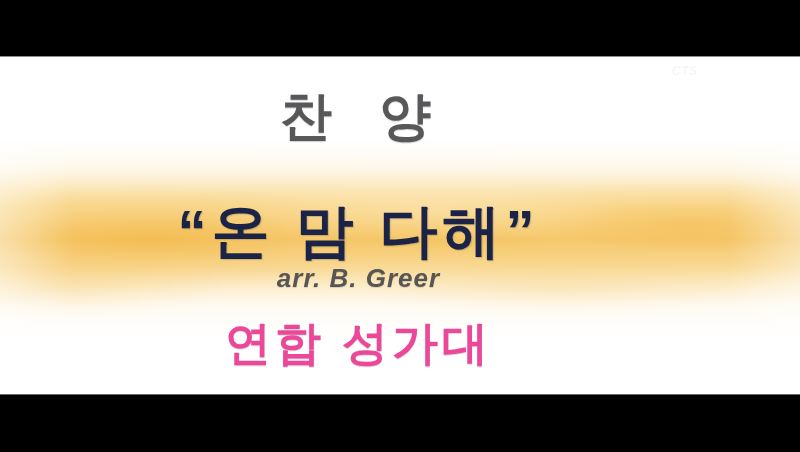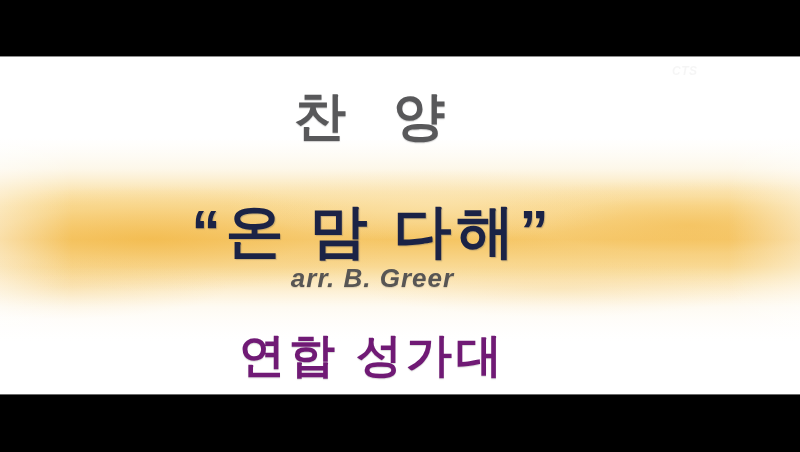--- a/index.html
+++ b/index.html
@@ -143,21 +143,20 @@
     height: 338px;
     z-index: 20;
   }
 
   .line {
     position: absolute;
     left: 0;
     width: 717px;
     text-align: center;
     white-space: pre;
-    padding-left: 14px;
   }
 
   .heading-chanyang {
     top: 25px;
     font-size: 52px;
     font-weight: bold;
     letter-spacing: 6px;
     color: #58585a;
     text-shadow: 0 1px 1px rgba(150,150,150,0.45);
   }
@@ -175,25 +174,25 @@
     top: 206px;
     font-size: 26px;
     font-weight: bold;
     font-style: italic;
     letter-spacing: 1px;
     color: #585654;
     text-shadow: 0 1px 1px rgba(170,160,140,0.40);
   }
 
   .choir-name {
-    top: 268px;
+    top: 256px;
     font-size: 46px;
     font-weight: bold;
     letter-spacing: 4px;
-    color: #701a75;
+    color: #ec4899;
     text-shadow: 0 1px 1px rgba(160,160,160,0.40);
   }
 
   
   .watermark {
     position: absolute;
     left: 672px;
     top: 5px;
     width: 64px;
     height: 18px;

